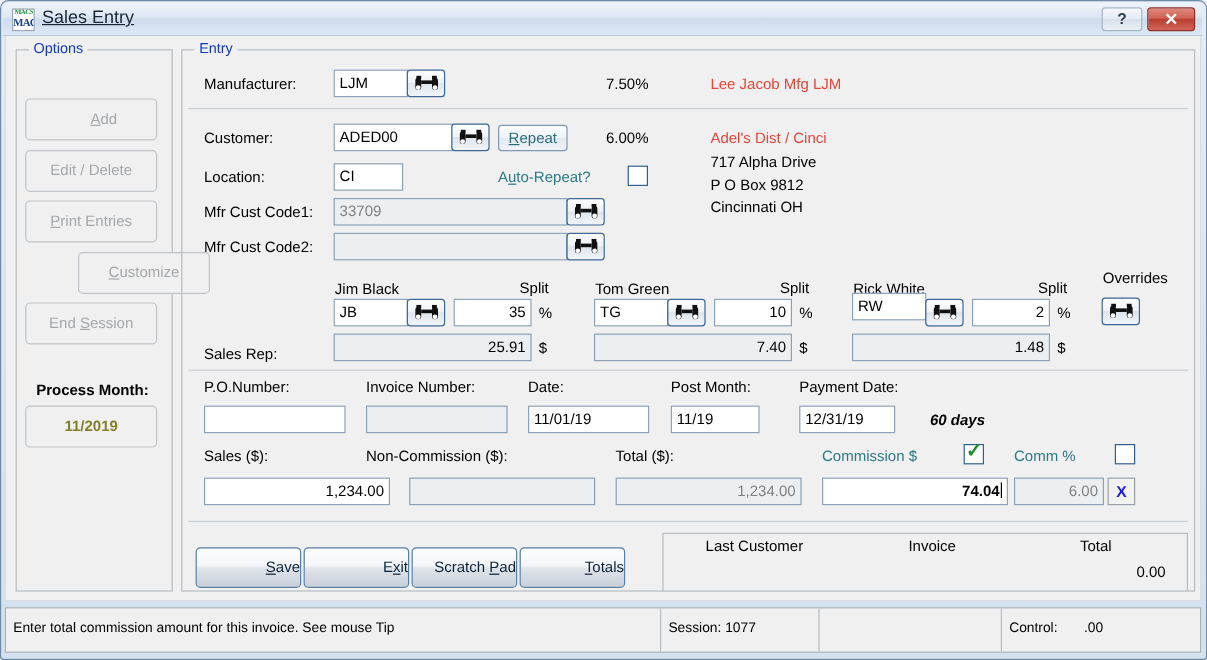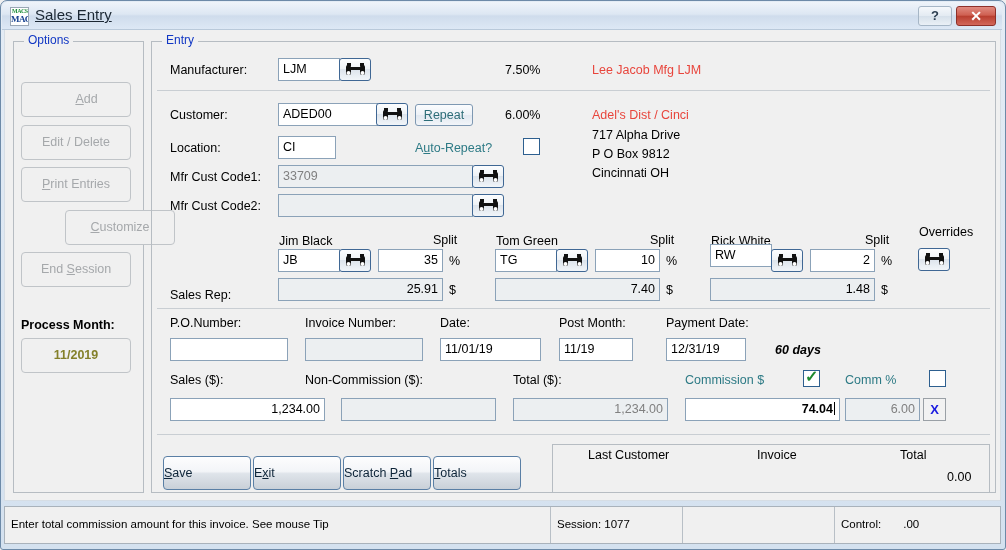--- a/index.html
+++ b/index.html
@@ -146,20 +146,21 @@
     font-size: 12.5px;
     text-align: center;
     line-height: 33px;
     cursor: default;
   }
   .side-btn u { text-decoration: underline; }
   .process-label {
     position: absolute;
     left: 16px; top: 288px;
     width: 112px;
+    text-align: center;
     font-weight: bold;
     font-size: 12.5px;
     color: #000;
   }
   .process-box {
     position: absolute;
     left: 16px; top: 308px;
     width: 110px; height: 35px;
     box-sizing: border-box;
     border: 1px solid #c0c4c8;
@@ -258,21 +259,21 @@
   }
   .btn-action {
     position: absolute;
     box-sizing: border-box;
     width: 88px; height: 34px;
     border: 1px solid #5a7fa5;
     border-radius: 4px;
     background: linear-gradient(180deg,#fdfdfe 0%, #f3f5f8 45%, #dfe4ea 52%, #c9d0d8 100%);
     color: #0d2438;
     font-size: 12.5px;
-    text-align: left;
+    text-align: right;
     line-height: 32px;
     cursor: pointer;
   }
   .btn-action u { text-decoration: underline; }
   .summary {
     position: absolute;
     box-sizing: border-box;
     border: 1px solid #b6bcc2;
     background: #f0f0f0;
   }

